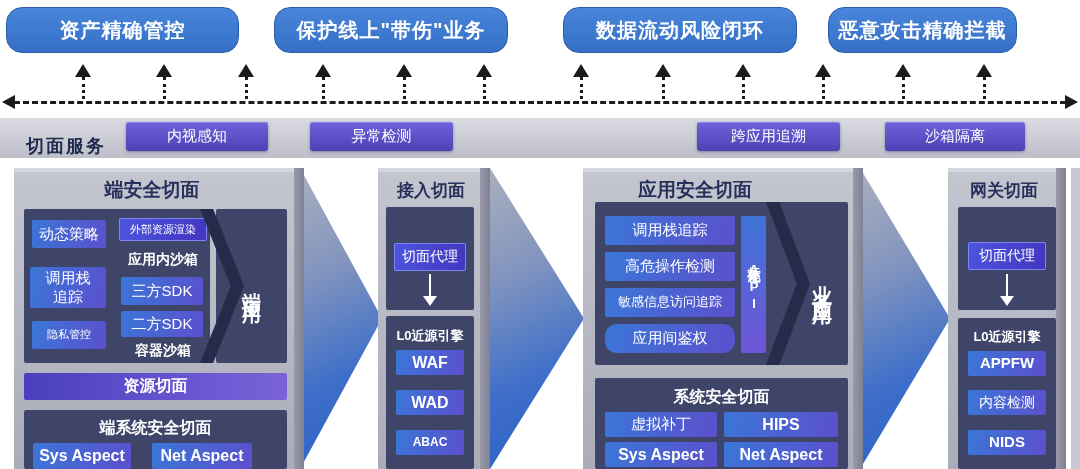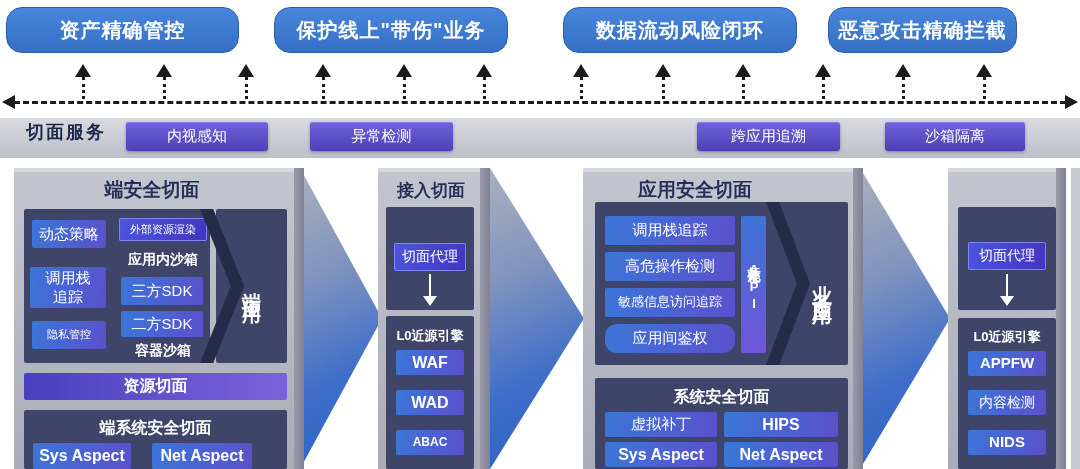--- a/index.html
+++ b/index.html
@@ -19,21 +19,21 @@
   .head-right { position:absolute; right:2px; top:95px; width:0; height:0;
                 border-top:7px solid transparent; border-bottom:7px solid transparent; border-left:13px solid #1b1b1b; }
   .uparrow { position:absolute; top:64px; width:18px; }
   .uparrow .head { width:0; height:0; margin:0 auto;
                    border-left:8px solid transparent; border-right:8px solid transparent; border-bottom:13px solid #1b1b1b; }
   .uparrow .stem { width:0; height:22px; border-left:3px dotted #1b1b1b; margin:0 auto; }
 
   
   .svc-bar { position:absolute; left:0; top:118px; width:1080px; height:40px;
              background:linear-gradient(180deg,#dadae2 0%,#bebec9 100%); }
-  .svc-label { position:absolute; left:26px; top:120px; font-size:18px; font-weight:bold; color:#1d2a4c; letter-spacing:2px; }
+  .svc-label { position:absolute; left:26px; top:134px; font-size:18px; font-weight:bold; color:#1d2a4c; letter-spacing:2px; }
   .svc { position:absolute; top:122px; height:29px; border-radius:3px;
          background:linear-gradient(180deg,#6f61da 0%,#4e40b4 100%);
          box-shadow:0 1px 3px rgba(40,40,70,.45), inset 0 1px 0 #8d80ea;
          color:#ffffff; font-size:15px; display:flex; align-items:center; justify-content:center; }
 
   
   .panel { position:absolute; top:168px; height:301px; z-index:2;
            background:linear-gradient(180deg,#c3c5cf 0%,#aaacb8 100%); }
   .panel::before { content:""; position:absolute; left:0; right:0; top:0; height:4px; background:#d6d8e0; }
   .panel::after { content:""; position:absolute; top:0; bottom:0; right:0; width:10px;
@@ -204,20 +204,21 @@
   </div>
 
   <div class="navy" style="left:595px;top:378px;width:253px;height:91px;"></div>
   <div class="wlabel" style="left:595px;top:387px;width:253px;font-size:16px;">系统安全切面</div>
   <div class="btn" style="left:605px;top:412px;width:112px;height:25px;font-size:15px;">虚拟补丁</div>
   <div class="btn" style="left:724px;top:412px;width:114px;height:25px;font-size:16px;font-weight:bold;">HIPS</div>
   <div class="btn" style="left:605px;top:442px;width:112px;height:25px;font-size:16px;font-weight:bold;">Sys Aspect</div>
   <div class="btn" style="left:724px;top:442px;width:114px;height:25px;font-size:16px;font-weight:bold;">Net Aspect</div>
 
   <div class="panel" style="left:948px;width:118px;"></div>
+  <div class="ptitle" style="left:948px;top:179px;width:112px;font-size:17px;">网关切面</div>
 
   <div class="navy" style="left:958px;top:207px;width:98px;height:103px;"></div>
   <div class="btn btn-purple" style="left:968px;top:242px;width:78px;height:28px;font-size:14px;">切面代理</div>
   <div class="dnarrow" style="left:1000px;top:274px;">
       <div class="stem"></div>
       <div class="head"></div>
     </div>
 
   <div class="navy" style="left:958px;top:318px;width:98px;height:151px;"></div>
   <div class="wlabel" style="left:958px;top:328px;width:98px;font-size:13px;">L0近源引擎</div>

